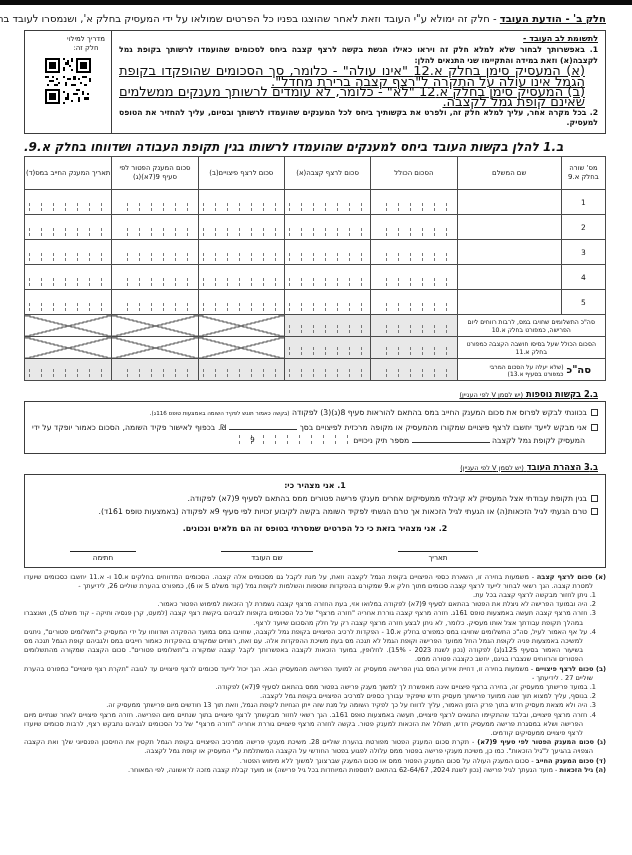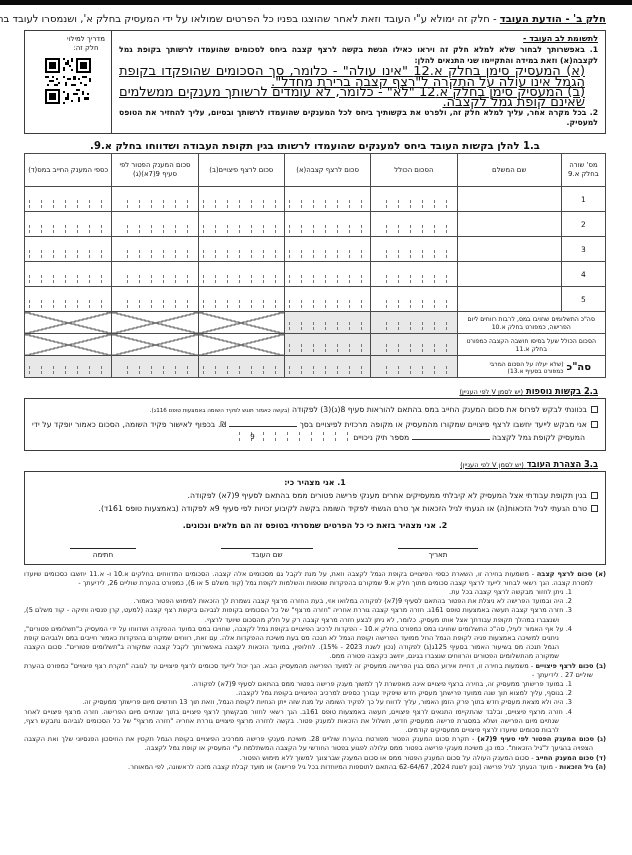--- a/index.html
+++ b/index.html
@@ -21,21 +21,21 @@
   .notice-box { border:1.6px solid #3c3c3c; display:flex; align-items:stretch; }
   .notice-text { flex:1; padding:3px 7px 4px; }
   .notice-title { font-size:8px; margin-bottom:2px; }
   .n-item { font-size:7.7px; font-weight:bold; line-height:10.6px; text-align:justify; }
   .n-sub { font-size:13px; font-weight:normal; line-height:10.4px; padding-right:13px; text-align:justify;text-decoration:underline; }
   .guide-cell { width:87px; border-left:none; border-right:1px solid #3c3c3c; padding:4px 4px; text-align:center; }
   .guide-label { font-size:7px; line-height:9px; margin-bottom:5px;margin-left:36px; }
   .qr { display:inline-block; }
 
   
-  .tbl-title { font-size:10px; font-weight:bold; margin:6px 0 2px; text-align:center; }
+  .tbl-title { font-size:12px; font-weight:bold; margin:6px 0 2px; text-align:left;font-style:italic; }
   table.grants { width:100%; border-collapse:collapse; table-layout:fixed; }
   table.grants td, table.grants th { border:1px solid #4a4a4a; }
   table.grants { border:1.6px solid #3c3c3c; }
   th { font-size:6.9px; font-weight:normal; line-height:8.6px; padding:3px 1px; vertical-align:middle; height:33px; }
   td.c-num { font-size:7.5px; text-align:center; vertical-align:middle; }
   tr.body-row td { height:25px; }
   td.c-val { vertical-align:bottom; }
   .comb {
     height:8px; margin:0 4px 3px;
     background-image:
@@ -78,21 +78,21 @@
   .sig-row { display:flex; justify-content:space-between; padding:0 120px 0 38px; margin-top:16px; }
   .sig-col { text-align:center; }
   .sig-line { border-top:1.2px solid #222; height:2px; }
   .sig-w1 { width:80px; } .sig-w2 { width:92px; } .sig-w3 { width:66px; }
   .sig-label { font-size:7.2px; }
 
   
   .footnotes { margin-top:5px; font-size:6.6px; line-height:9.2px; color:#1a1a1a; }
   .fn { padding-right:13px; text-indent:-13px; text-align:justify; }
   .fn-label { font-weight:bold; }
-  .fn-item { padding-right:13px; text-indent:-13px; margin-right:34px; text-align:justify; }
+  .fn-item { padding-right:13px; text-indent:-13px; margin-right:10px; text-align:justify; }
 </style>
 </head>
 <body>
 
 <div>
   <div class="topbar"></div>
   <div class="content">
 
     <div class="page-title">
       <span class="bu">חלק ב' - הודעת העובד</span><span> - חלק זה ימולא ע"י העובד וזאת לאחר שהוצגו בפניו כל הפרטים שמולאו על ידי המעסיק בחלק א', ושנמסרו לעובד בתאריך </span><span class="blank w55"></span><span>.</span>
@@ -137,21 +137,21 @@
           <col style="width:87px">
       </colgroup>
       <tbody>
           <tr>
         <th>מס' שורה בחלק א.9</th>
         <th>שם המשלם</th>
         <th>הסכום הכולל</th>
         <th>סכום לרצף קצבה(א)</th>
         <th>סכום לרצף פיצויים(ב)</th>
         <th>סכום המענק הפטור לפי סעיף 9(7א)(ג)</th>
-        <th>כספי המענק החייב במס(ד)</th>
+        <th>תאריך המענק החייב במס(ד)</th>
       </tr>
       <tr class="body-row">
         <td class="c-num">1</td>
         <td></td>
         <td class="c-val">
               <div class="comb"></div>
             </td>
         <td class="c-val">
               <div class="comb"></div>
             </td>

